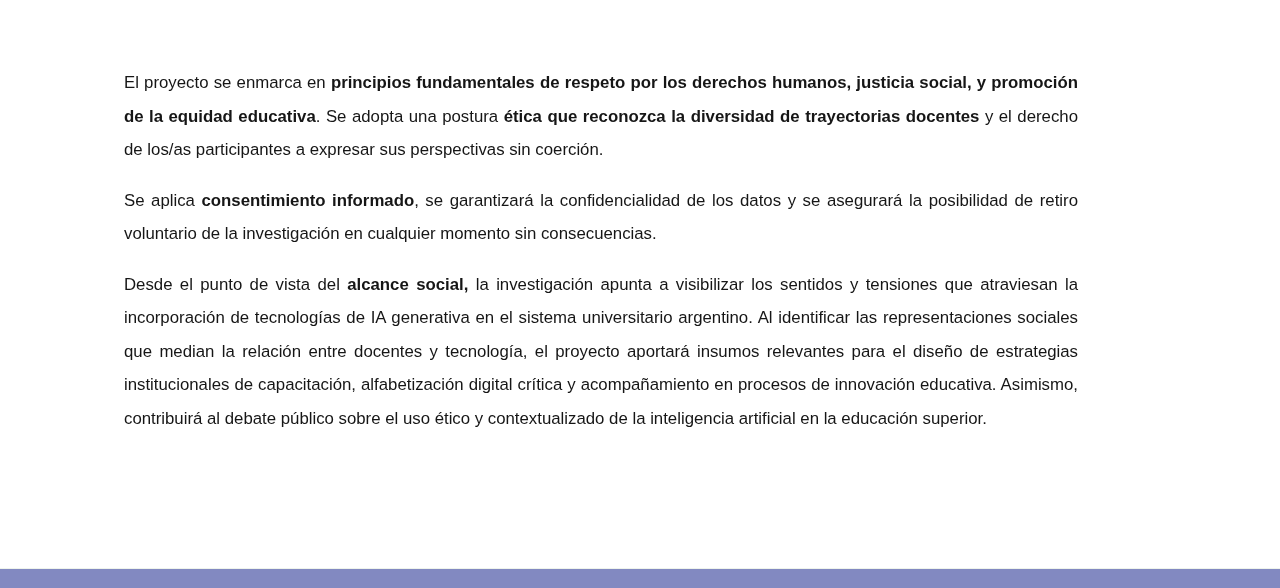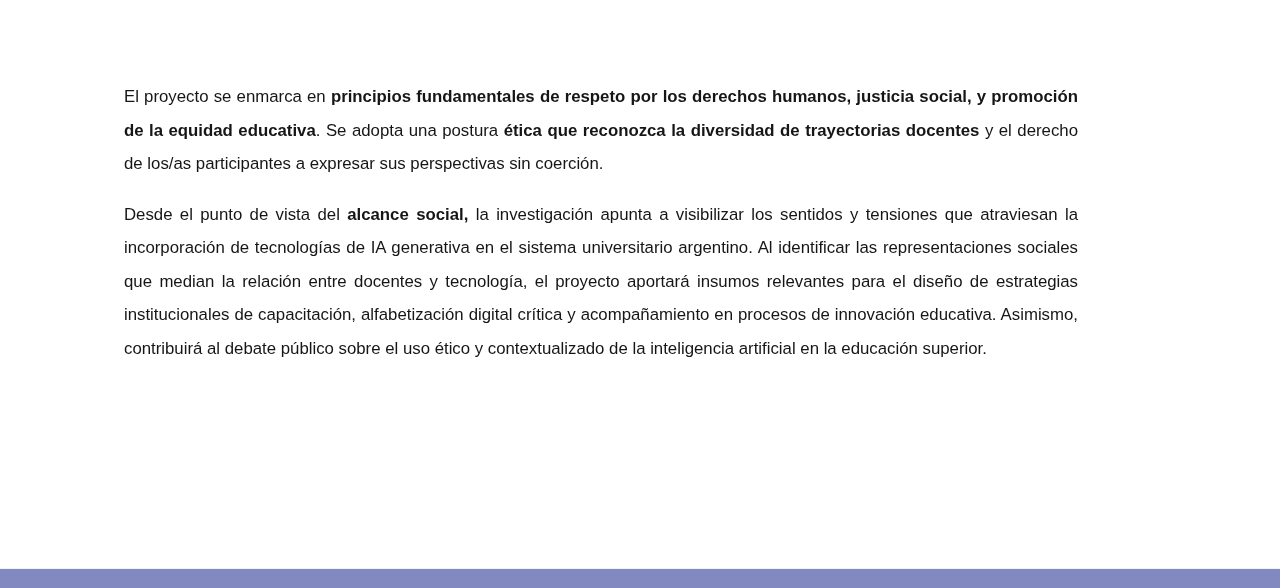--- a/index.html
+++ b/index.html
@@ -14,21 +14,21 @@
   }
   .page {
     position: relative;
     width: 1280px;
     height: 588px;
     background: #ffffff;
   }
   .doc-content {
     position: absolute;
     left: 124px;
-    top: 80px;
+    top: 66px;
     width: 954px;
   }
   .doc-paragraph {
     margin: 0 0 17px 0;
     font-size: 16.8px;
     line-height: 33.5px;
     color: #161616;
     text-align: justify;
   }
   .doc-paragraph .run.bold {
@@ -43,16 +43,17 @@
     background: #8289c1;
     border-top: 1px solid #eef3ec;
   }
 </style>
 </head>
 <body>
 
 <div class="page">
   <div class="doc-content" style="color: rgb(22, 22, 22);">
       <p class="doc-paragraph"><span class="run">El proyecto se enmarca en </span><span class="run bold">principios fundamentales de respeto por los derechos humanos, justicia social, y promoción de la equidad educativa</span><span class="run">. Se adopta una postura </span><span class="run bold">ética que reconozca la diversidad de trayectorias docentes</span><span class="run"> y el derecho de los/as participantes a expresar sus perspectivas sin coerción.</span></p>
+      <p class="doc-paragraph"><span class="run">Se aplica </span><span class="run bold">consentimiento informado</span><span class="run">, se garantizará la confidencialidad de los datos y se asegurará la posibilidad de retiro voluntario de la investigación en cualquier momento sin consecuencias.</span></p>
       <p class="doc-paragraph"><span class="run">Desde el punto de vista del </span><span class="run bold">alcance social,</span><span class="run"> la investigación apunta a visibilizar los sentidos y tensiones que atraviesan la incorporación de tecnologías de IA generativa en el sistema universitario argentino. Al identificar las representaciones sociales que median la relación entre docentes y tecnología, el proyecto aportará insumos relevantes para el diseño de estrategias institucionales de capacitación, alfabetización digital crítica y acompañamiento en procesos de innovación educativa. Asimismo, contribuirá al debate público sobre el uso ético y contextualizado de la inteligencia artificial en la educación superior.</span></p>
     </div>
   <div class="footer-bar" style="background: rgb(130, 137, 193);"></div>
 </div>
 
 </body></html>

